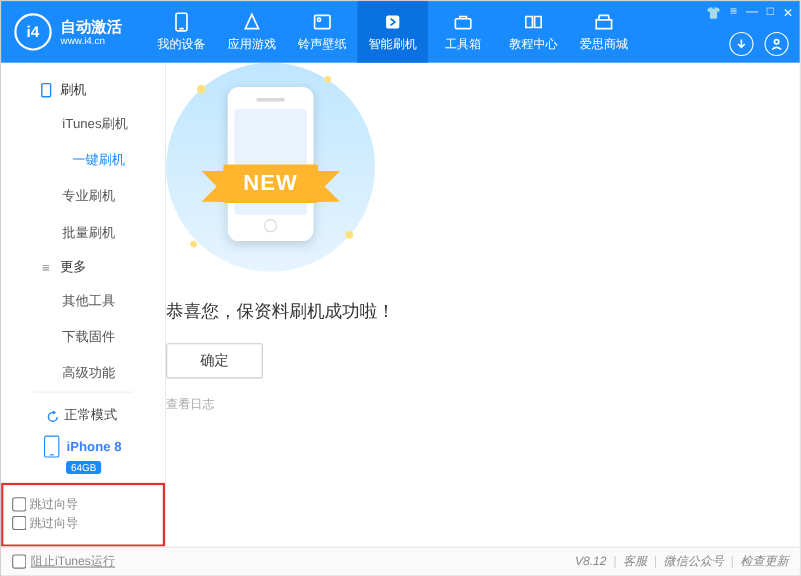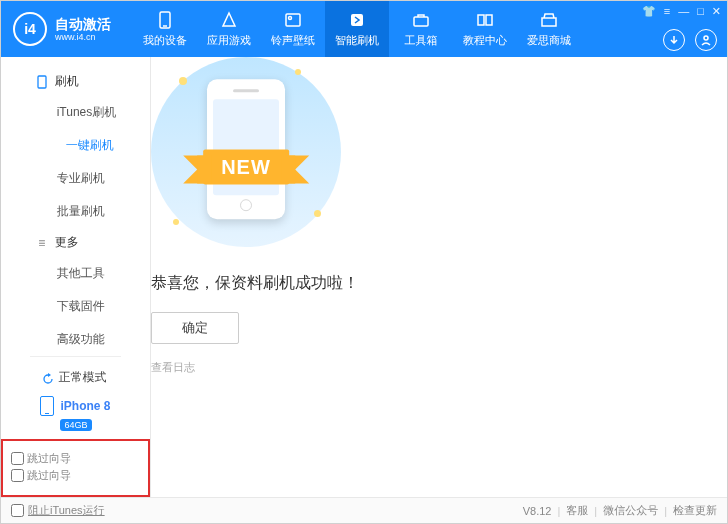--- a/index.html
+++ b/index.html
@@ -72,21 +72,21 @@
 .success-msg { margin-top: 26px; font-size: 16px; color: #333; }
 .ok-btn { margin-top: 18px; padding: 6px 30px; border: 1px solid #ccc; background: #fff; color: #444; font-size: 13px; cursor: pointer; border-radius: 2px; }
 .log-link { margin-top: 16px; font-size: 11px; color: #aaa; cursor: pointer; }
 
 
 .footer { height: 26px; border-top: 1px solid #e8e8e8; background: #fafafa; display: flex; align-items: center; font-size: 11px; color: #888; padding: 0 10px; }
 .footer label { display: inline-flex; align-items: center; cursor: pointer; text-decoration: underline; }
 .footer input { margin-right: 4px; }
 .footer-right { margin-left: auto; display: flex; gap: 6px; align-items: center; }
 .footer-right .sep { color: #ccc; }
-.footer-right span { cursor: pointer; }
+.footer-right span { cursor: pointer; font-style: italic; }
 </style>
 </head>
 <body>
 
 <div class="window">
 
   <div class="header">
     <div class="logo-area">
       <div class="logo-circle">i4</div>
       <div class="logo-text">

